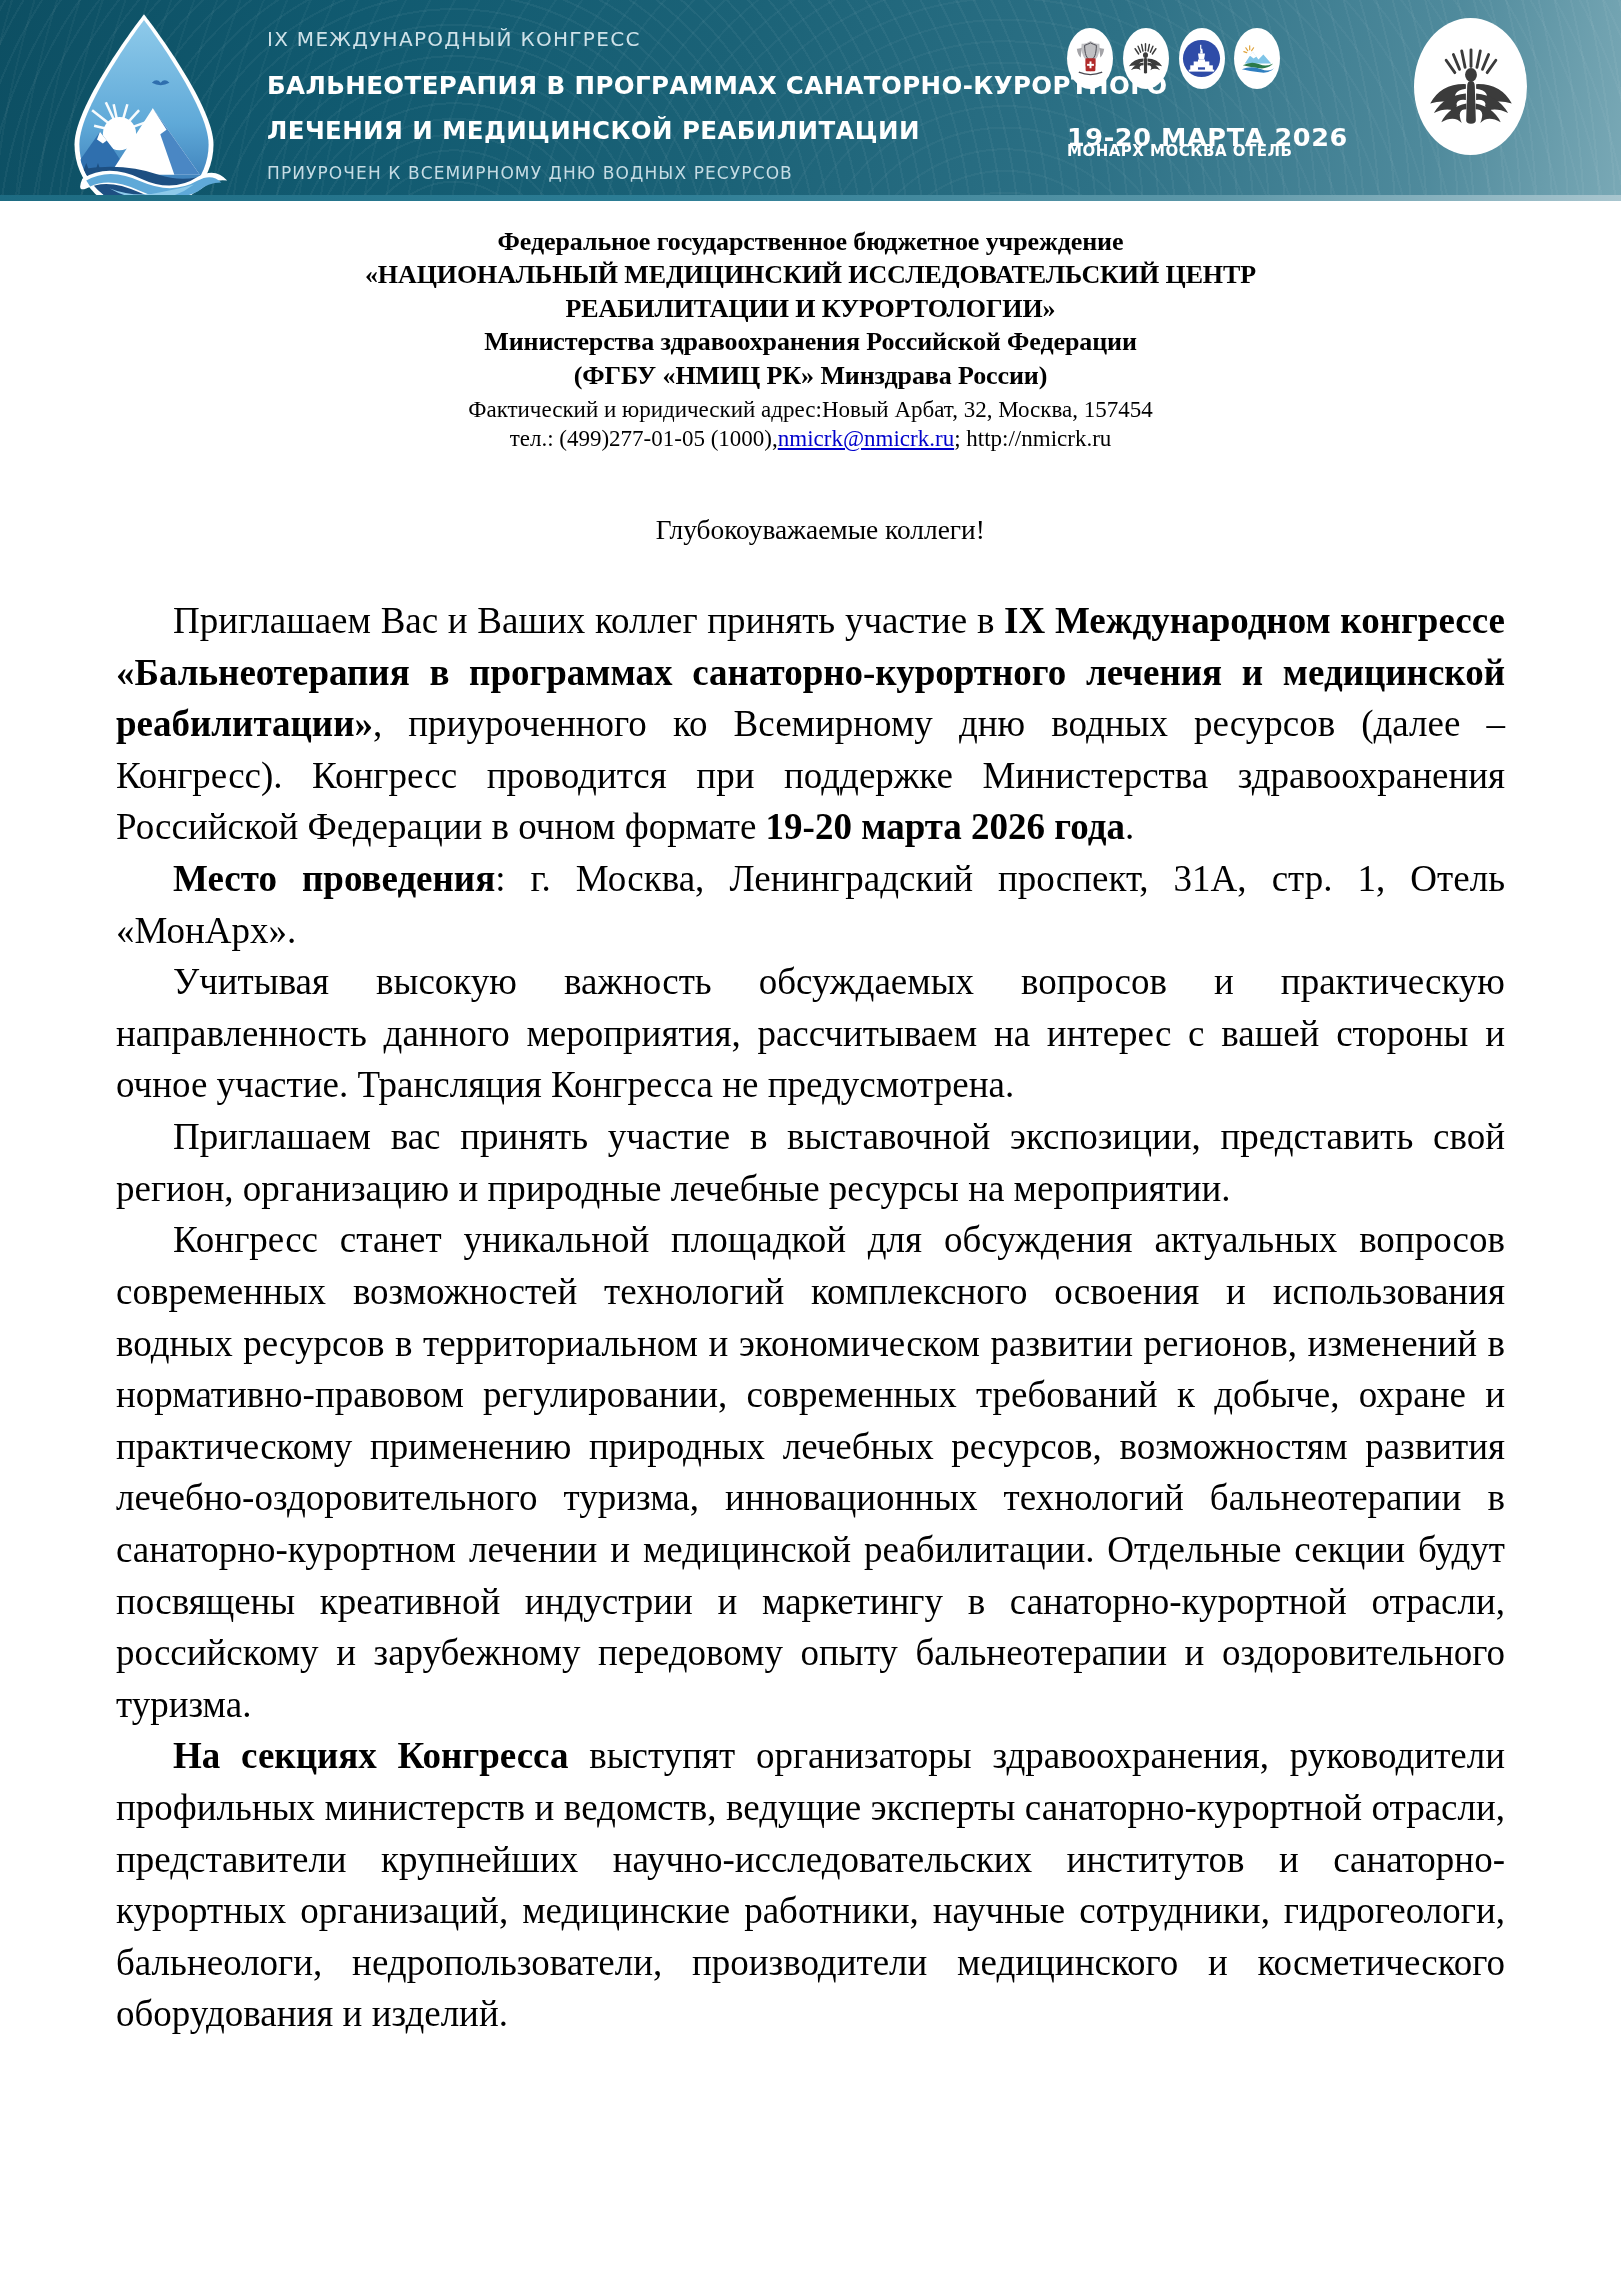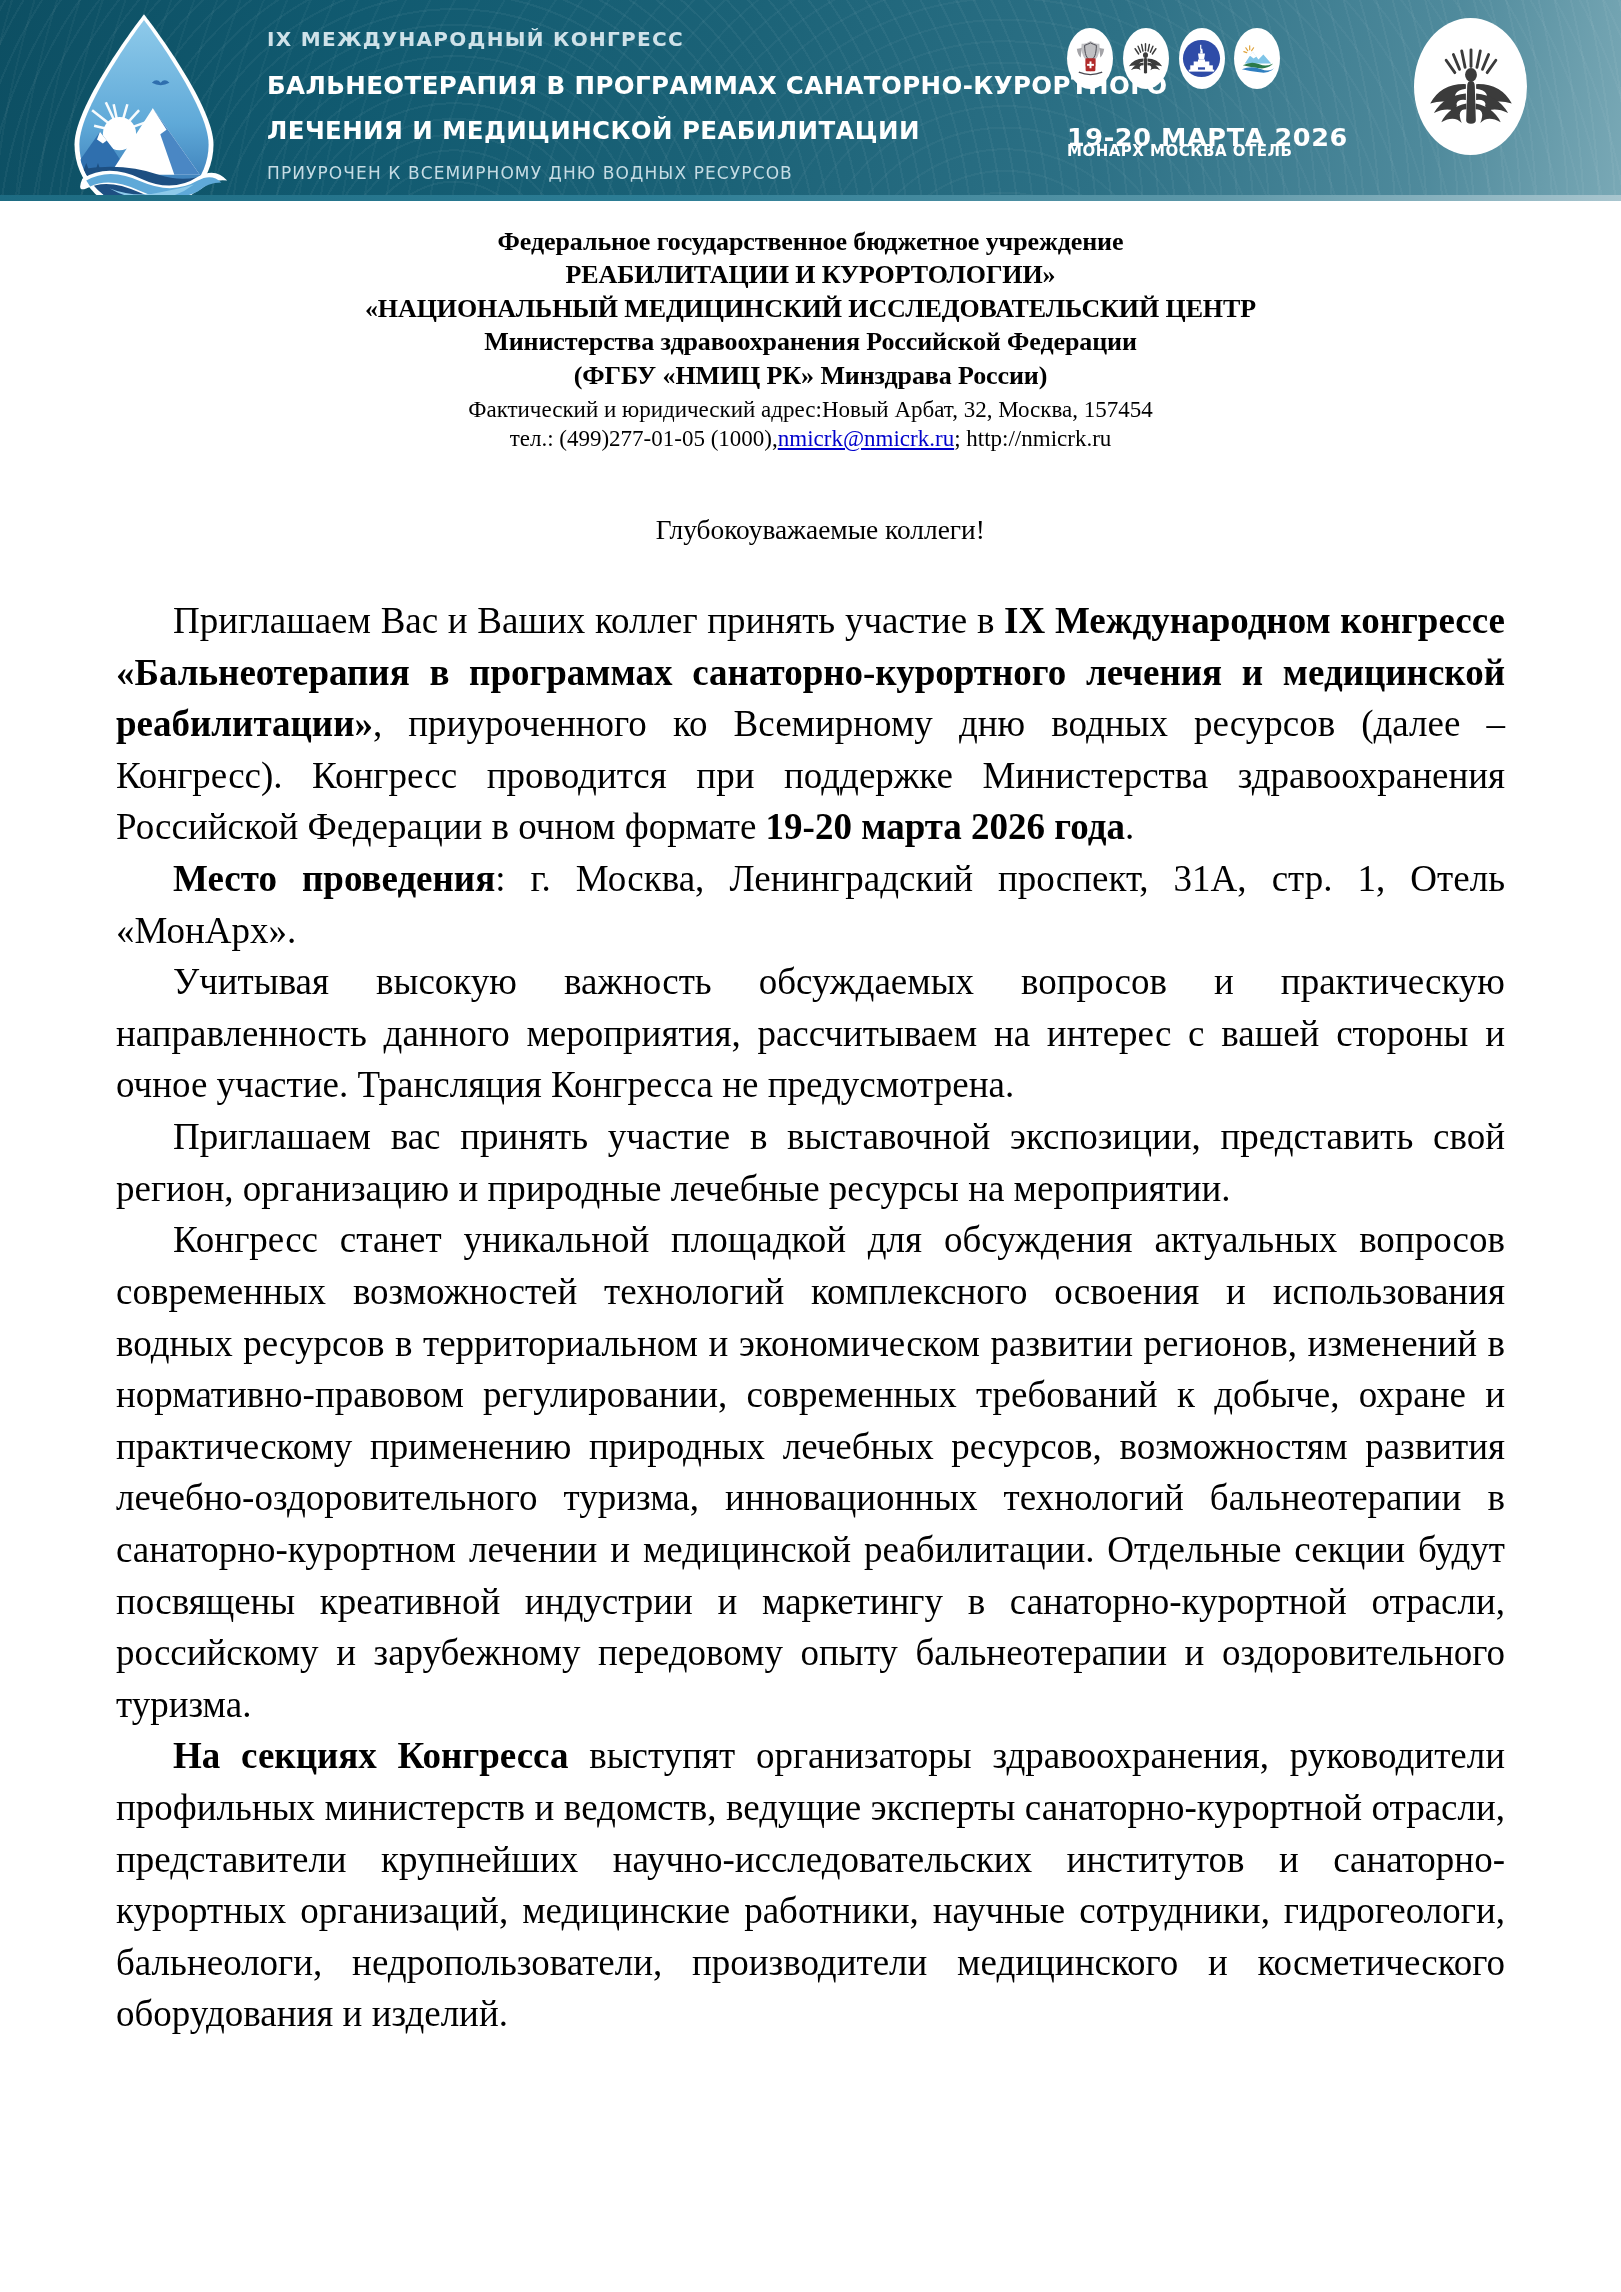--- a/index.html
+++ b/index.html
@@ -54,21 +54,21 @@
     position: absolute;
     left: 267px;
     top: 27.4px;
     width: 686px;
     font-family: "DejaVu Sans", "Liberation Sans", sans-serif;
   }
   .bt-kicker {
     font-size: 20px;
     letter-spacing: 1.3px;
     color: #cfe2e9;
-    font-weight: 700;
+    font-weight: 400;
     white-space: nowrap;
   }
   .bt-main {
     margin-top: 16.7px;
     font-size: 24.5px;
     font-weight: 700;
     letter-spacing: 0.4px;
     color: #ffffff;
     line-height: 1.46;
     white-space: nowrap;
@@ -352,22 +352,22 @@
     </svg>
   </div>
 
   <div class="banner-bottom-rule"></div>
 </div>
 
 <div class="page">
 
   <div class="org-head">
     <div class="l">Федеральное государственное бюджетное учреждение</div>
+    <div class="l">«НАЦИОНАЛЬНЫЙ МЕДИЦИНСКИЙ ИССЛЕДОВАТЕЛЬСКИЙ ЦЕНТР</div>
     <div class="l">РЕАБИЛИТАЦИИ И КУРОРТОЛОГИИ»</div>
-    <div class="l">«НАЦИОНАЛЬНЫЙ МЕДИЦИНСКИЙ ИССЛЕДОВАТЕЛЬСКИЙ ЦЕНТР</div>
     <div class="l">Министерства здравоохранения Российской Федерации</div>
     <div class="l">(ФГБУ «НМИЦ РК» Минздрава России)</div>
     <div class="addr">Фактический и юридический адрес:Новый Арбат, 32, Москва, 157454</div>
     <div class="tel"><span>тел.: (499)277-01-05 (1000),</span><a class="mail" href="#">nmicrk@nmicrk.ru</a><span>; http://nmicrk.ru</span></div>
   </div>
 
 
   <div class="greeting">Глубокоуважаемые коллеги!</div>
 
   <div class="body-copy">

